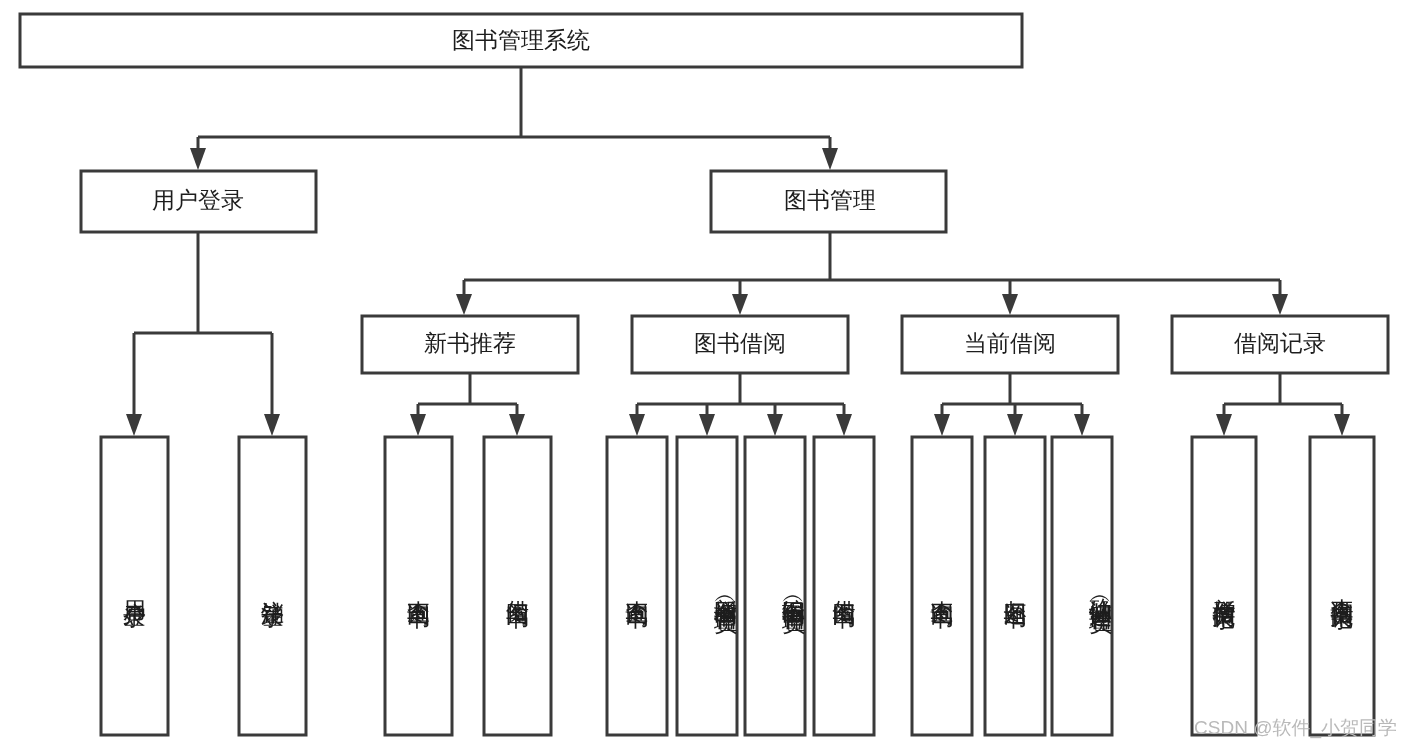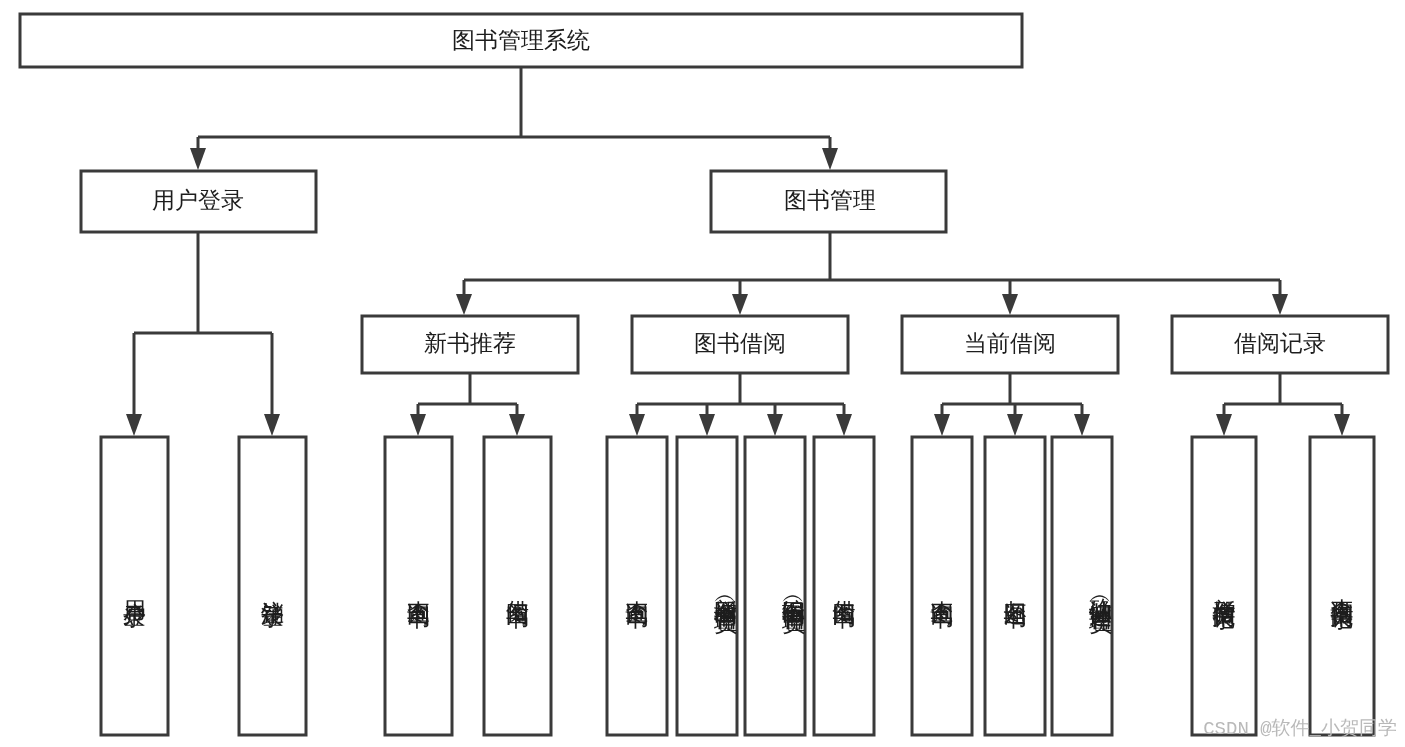--- a/index.html
+++ b/index.html
@@ -59,21 +59,21 @@
     align-items: center;
     justify-content: center;
     white-space: nowrap;
     pointer-events: none;
     user-select: none;
   }
   .watermark {
     position: absolute;
     right: 8px;
     bottom: 6px;
-    font-family: Liberation Mono, monospace;
+    font-family: Liberation Sans, sans-serif;
     font-size: 19px;
     color: #b9b9b9;
     white-space: nowrap;
     user-select: none;
   }
 </style>
 </head>
 <body>
 
 <div id="canvas">

